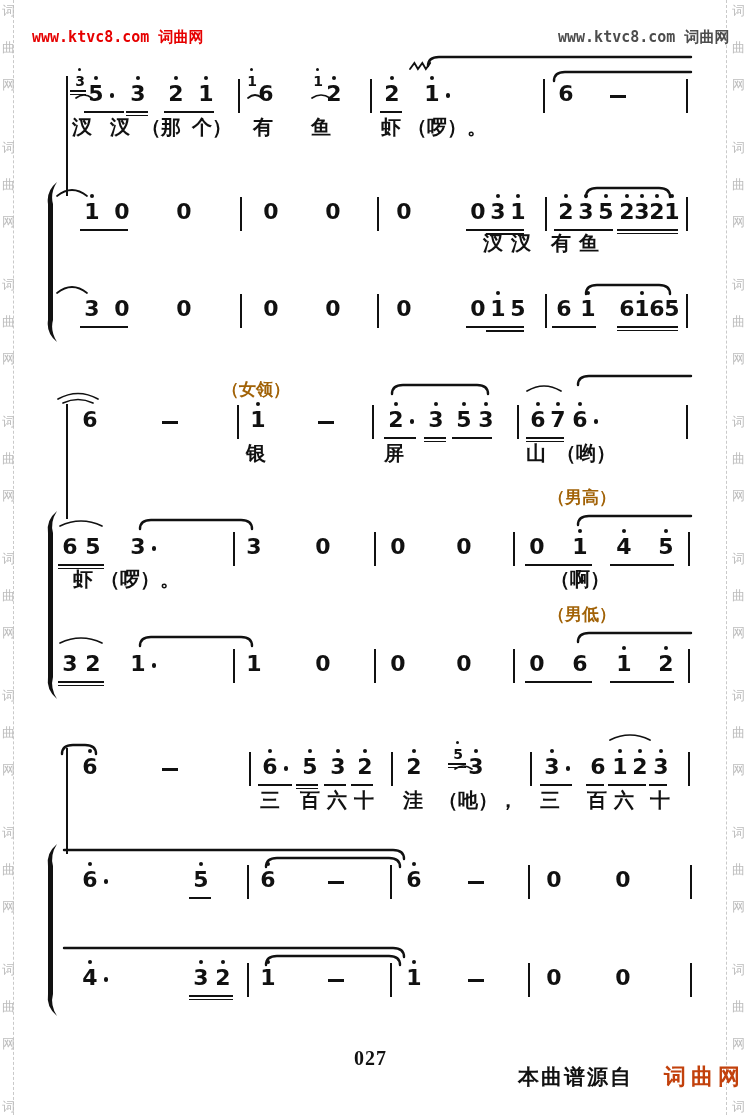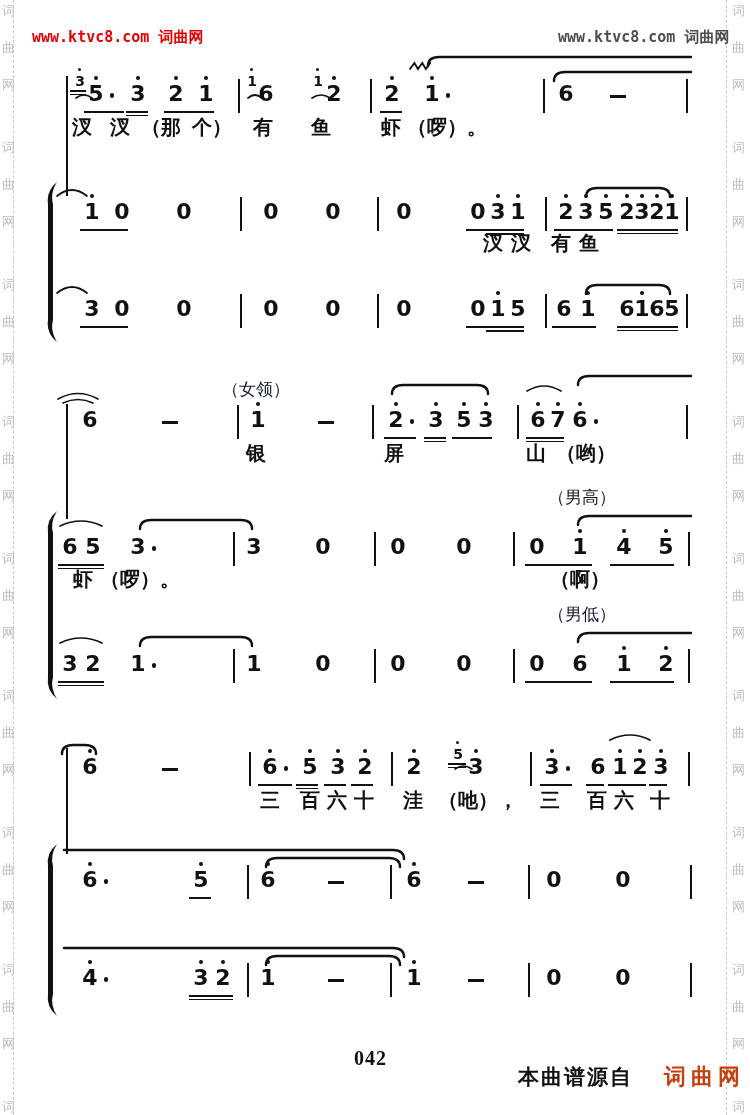--- a/index.html
+++ b/index.html
@@ -14,21 +14,21 @@
   .note.grace{font-size:14px;width:12px;line-height:16px;}
   .odot{position:absolute;left:50%;top:-6px;width:4px;height:4px;margin-left:-2px;
         border-radius:50%;background:#111;}
   .note.grace .odot{top:-5px;width:3px;height:3px;}
   .adot{position:absolute;right:-10px;top:11px;width:4.5px;height:4.5px;border-radius:50%;background:#111;}
   .barline{position:absolute;width:1.8px;height:34px;background:#111;}
   .dashnote{position:absolute;width:16px;height:3px;background:#111;}
   .beam{position:absolute;height:1.8px;background:#111;}
   .vline{position:absolute;width:1.5px;background:#111;}
   .lyric{position:absolute;font-size:20px;font-weight:700;white-space:pre;color:#111;}
-  .slabel{position:absolute;font-size:17px;font-weight:400;white-space:pre;color:#0f172a;}
+  .slabel{position:absolute;font-size:17px;font-weight:700;white-space:pre;color:#a16207;}
   .footer-num{position:absolute;font-family:"Liberation Serif","DejaVu Serif",serif;
               font-size:20px;font-weight:700;letter-spacing:1px;}
   .footer-src{position:absolute;font-size:21px;font-weight:700;letter-spacing:2px;white-space:pre;}
   .footer-brand{position:absolute;font-size:22px;font-weight:700;letter-spacing:5px;white-space:pre;}
   svg.overlay{position:absolute;left:0;top:0;pointer-events:none;}
 </style>
 </head>
 <body>
 
 <div class="page">
@@ -353,16 +353,16 @@
           Q 46 333 57 342 Q 50 331 53 320
           L 53 204 Q 50 193 57 182 Z" fill="#111111"></path>
       <path d="M 57 511 Q 46 520 48 533 L 48 677
           Q 46 690 57 699 Q 50 688 53 677
           L 53 533 Q 50 522 57 511 Z" fill="#111111"></path>
       <path d="M 57 844 Q 46 853 48 866 L 48 994
           Q 46 1007 57 1016 Q 50 1005 53 994
           L 53 866 Q 50 855 57 844 Z" fill="#111111"></path>
     </svg>
 
-  <div class="footer-num" style="left:354px;top:1047px">042</div>
+  <div class="footer-num" style="left:354px;top:1047px">027</div>
   <div class="footer-src" style="left:518px;top:1063px">本曲谱源自</div>
   <div class="footer-brand" style="left: 664px; top: 1062px; color: #c2410c;">词曲网</div>
 </div>
 
 </body></html>

